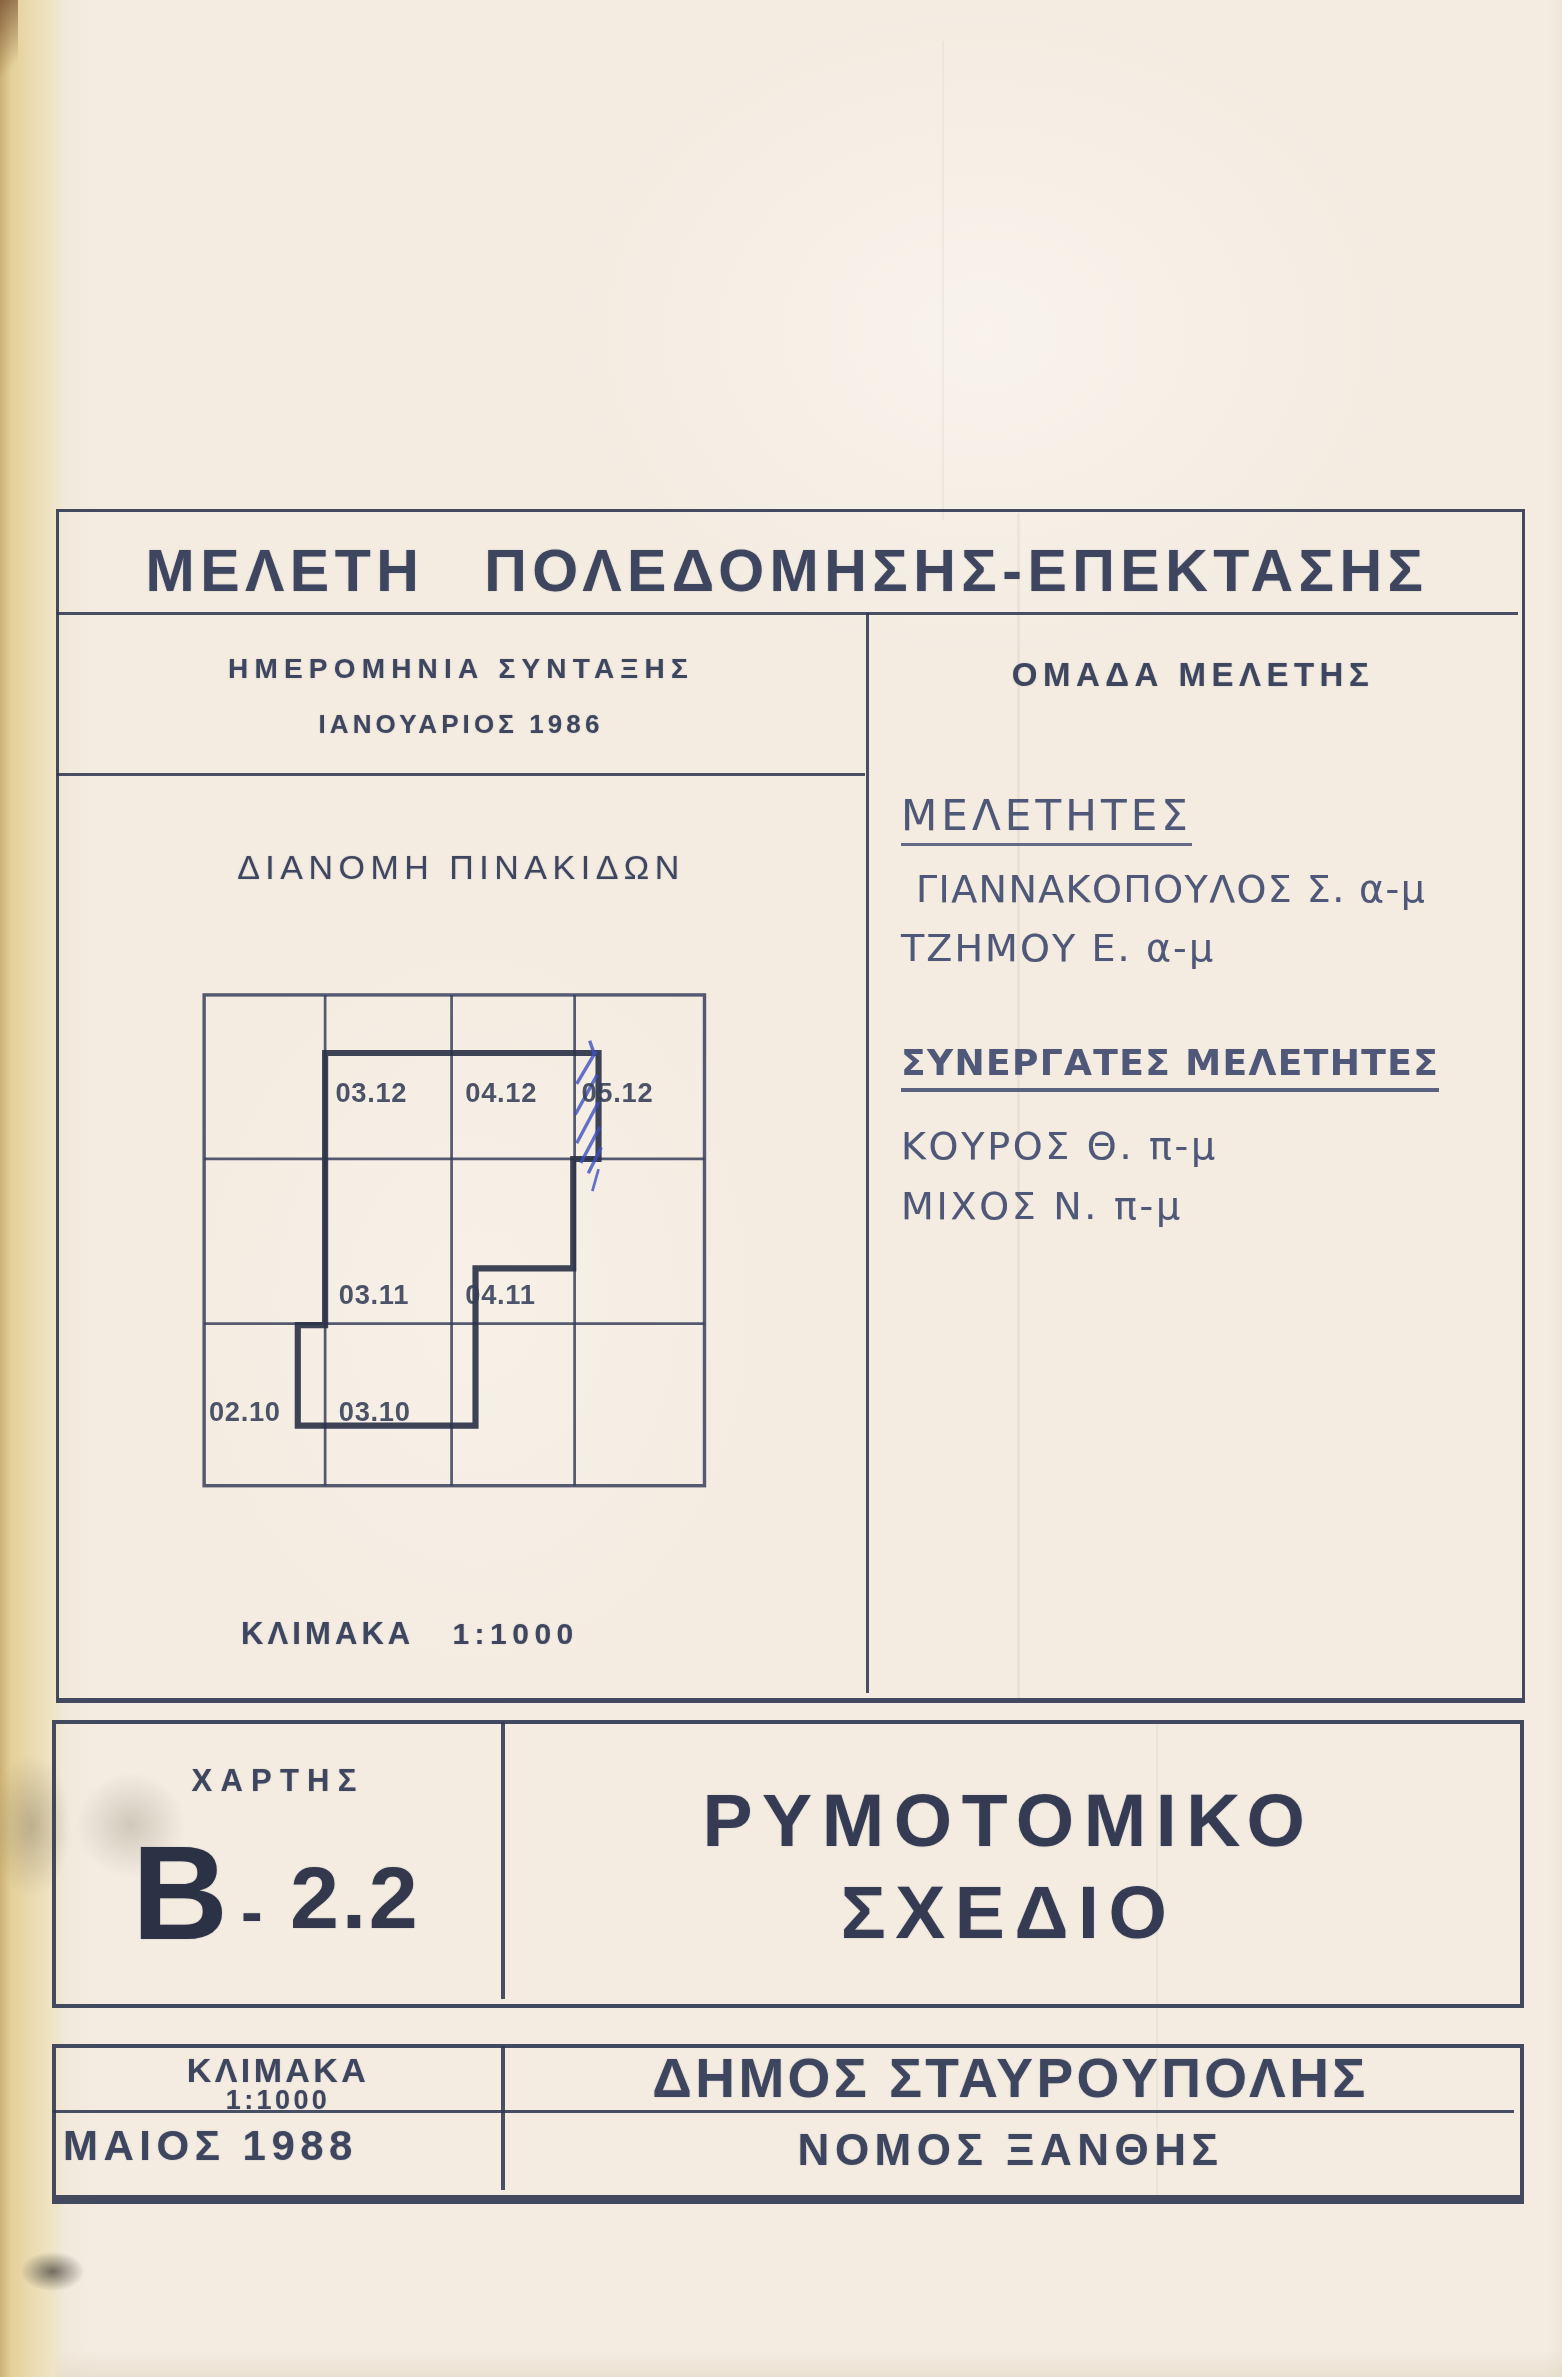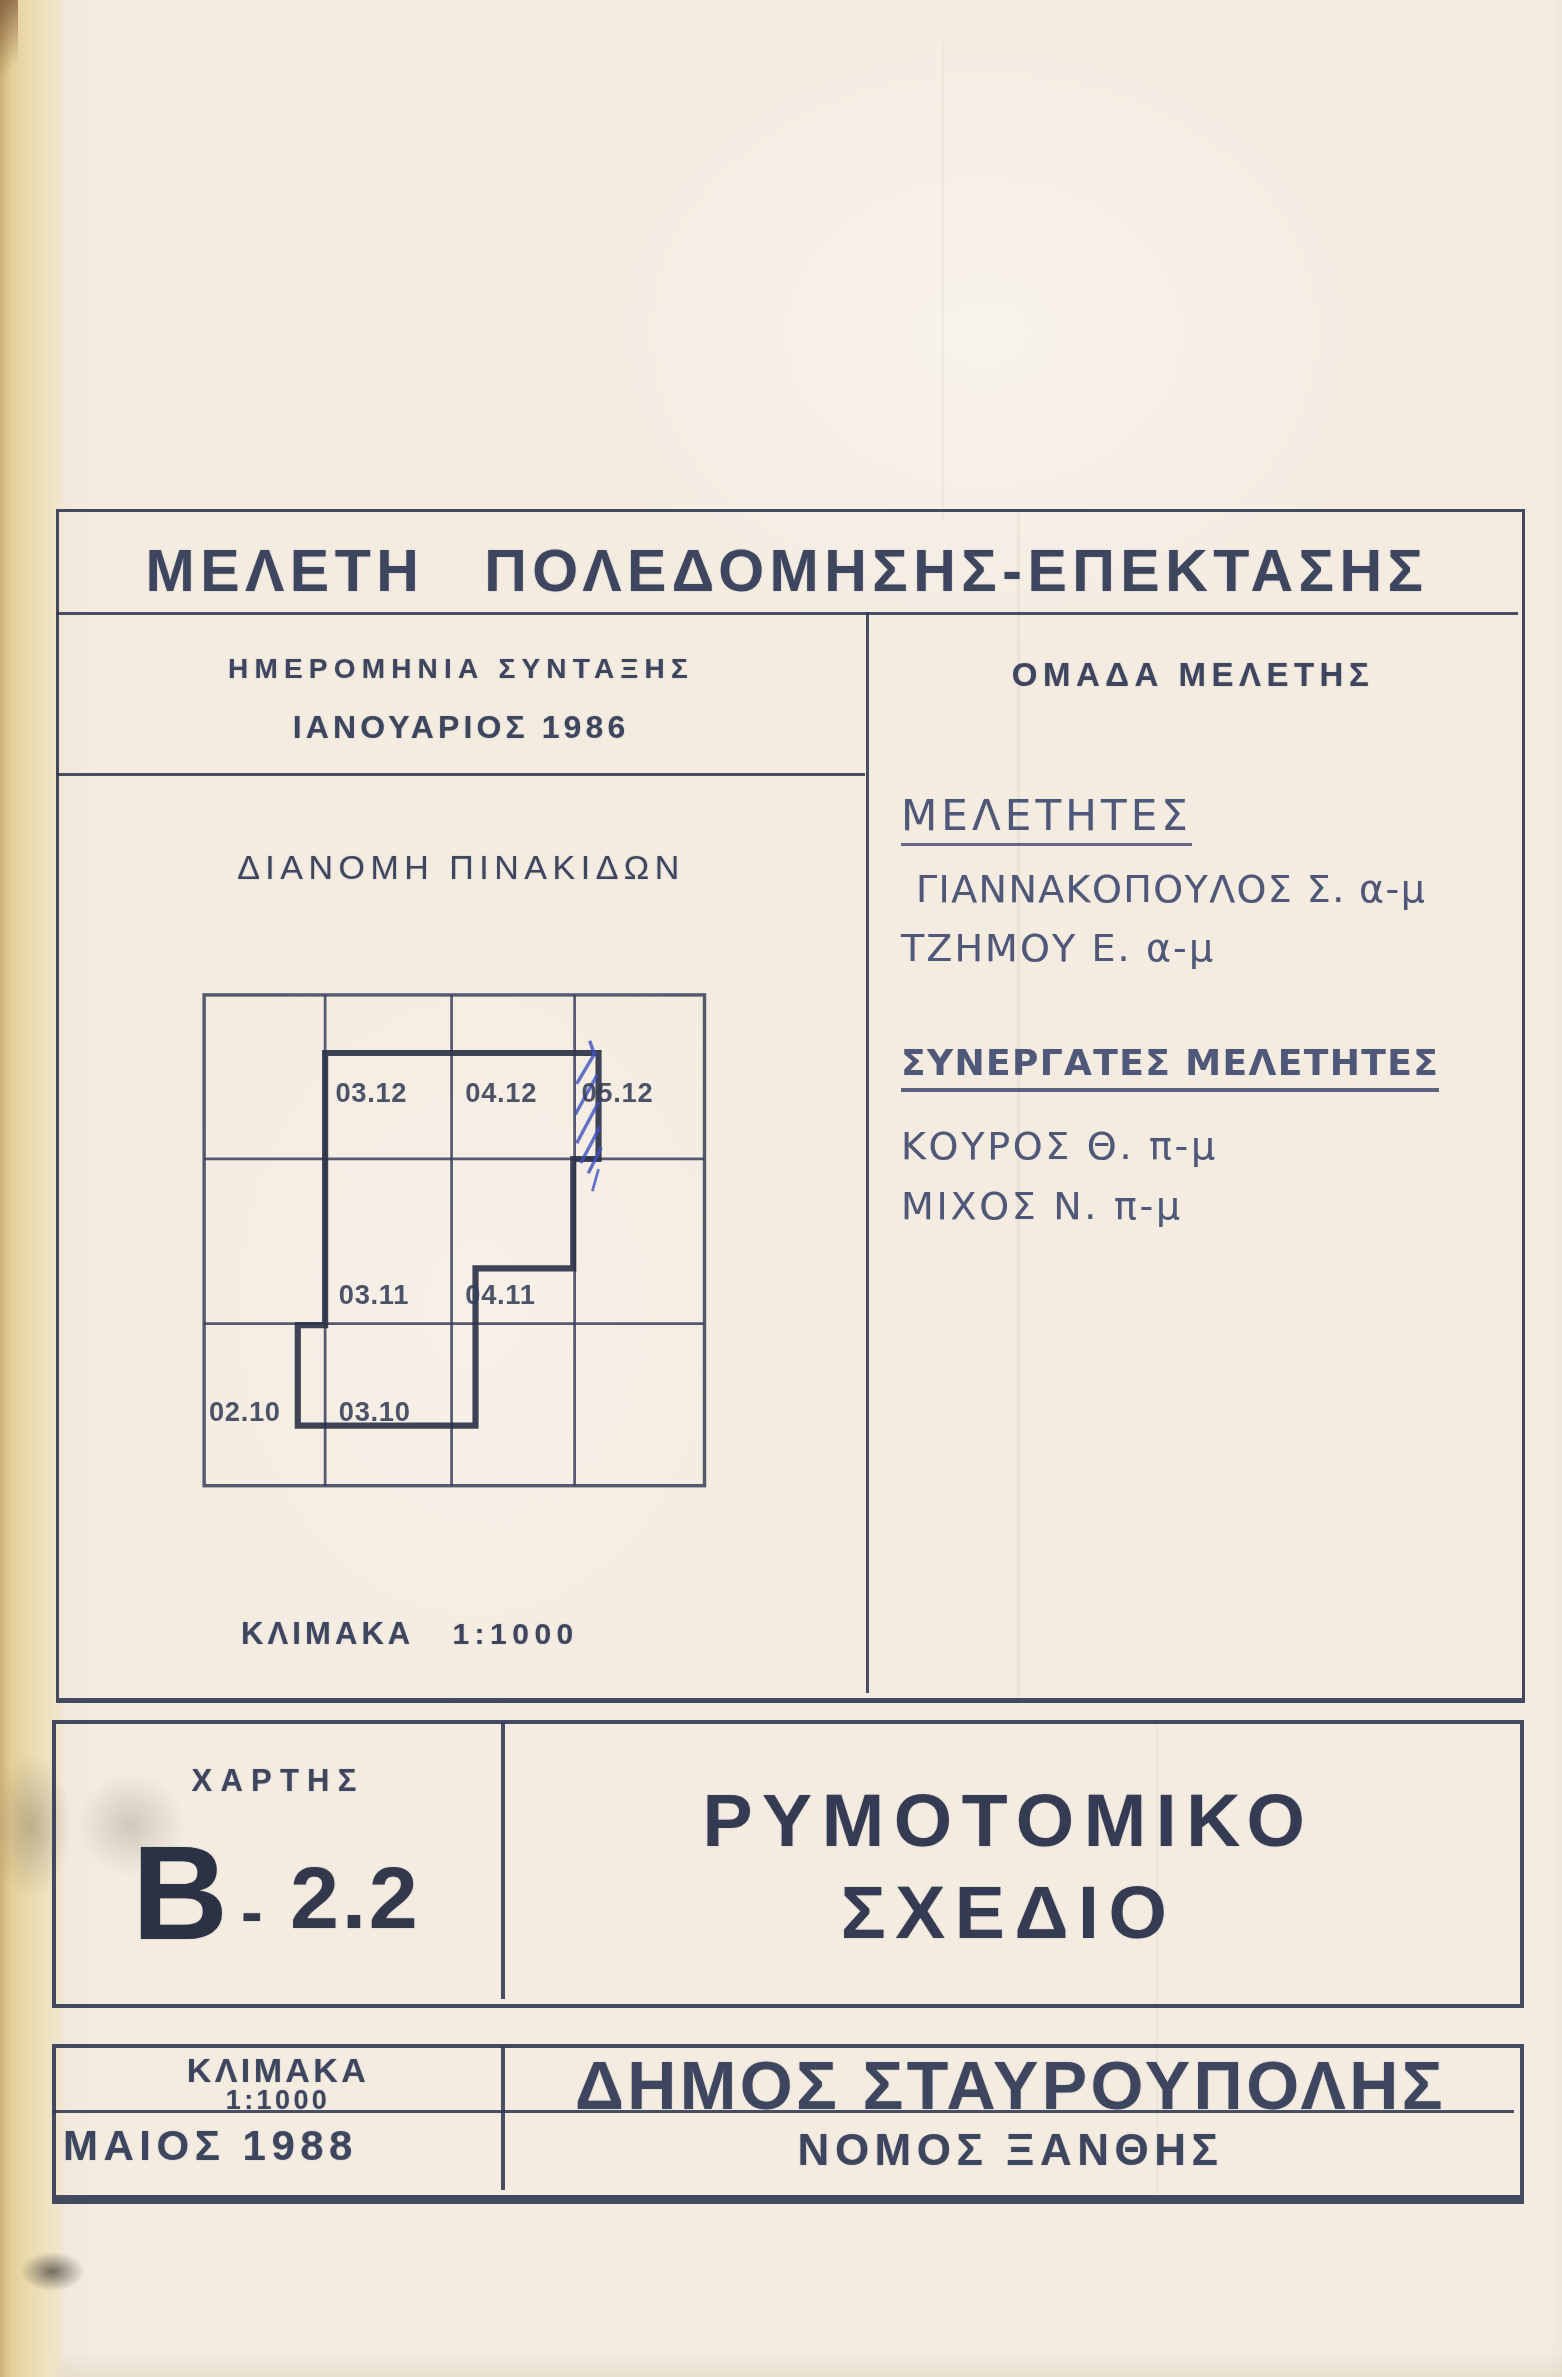--- a/index.html
+++ b/index.html
@@ -56,21 +56,21 @@
 
   <div class="abs box" style="left:56px;top:509px;width:1463px;height:1186px;border-width:3.4px 3.4px 5.5px 3.4px;"></div>
 
   <div class="abs stamp center" style="left:59px;top:542px;width:1456px;font-size:59px;font-weight:bold;letter-spacing:5.5px;word-spacing:38px;">ΜΕΛΕΤΗ ΠΟΛΕΔΟΜΗΣΗΣ-ΕΠΕΚΤΑΣΗΣ</div>
 
   <div class="abs line" style="left:57px;top:612px;width:1461px;height:2.7px;"></div>
 
   <div class="abs line" style="left:866px;top:613px;width:2.7px;height:1080px;"></div>
 
   <div class="abs stamp center" style="left:57px;top:655px;width:808px;font-size:28px;font-weight:bold;letter-spacing:6.2px;">ΗΜΕΡΟΜΗΝΙΑ ΣΥΝΤΑΞΗΣ</div>
-  <div class="abs stamp center" style="left:57px;top:711px;width:808px;font-size:32px;font-weight:bold;letter-spacing:4.1px;">ΙΑΝΟΥΑΡΙΟΣ 1986</div>
+  <div class="abs stamp center" style="left:57px;top:711px;width:808px;font-size:26px;font-weight:bold;letter-spacing:4.1px;">ΙΑΝΟΥΑΡΙΟΣ 1986</div>
   <div class="abs line" style="left:57px;top:773px;width:808px;height:2.7px;"></div>
   <div class="abs stamp center" style="left:57px;top:850px;width:808px;font-size:34px;font-weight:normal;letter-spacing:5.5px;">ΔΙΑΝΟΜΗ ΠΙΝΑΚΙΔΩΝ</div>
 
   <svg class="abs" style="left:185px;top:971px;" width="540" height="540" viewBox="0 0 790 790">
     <g stroke="rgba(56,64,92,0.85)" stroke-width="4" fill="none">
       <rect x="28" y="35" width="732" height="718" stroke-width="5"></rect>
       <line x1="205" y1="35" x2="205" y2="753"></line>
       <line x1="390" y1="35" x2="390" y2="753"></line>
       <line x1="570" y1="35" x2="570" y2="753"></line>
       <line x1="28" y1="275" x2="760" y2="275"></line>
@@ -123,19 +123,19 @@
 
   <div class="abs stamp center" style="left:501px;top:1783px;width:1015px;font-size:75px;font-weight:bold;letter-spacing:9.6px;color:rgba(45,53,78,0.95);">ΡΥΜΟΤΟΜΙΚΟ</div>
   <div class="abs stamp center" style="left:501px;top:1875px;width:1015px;font-size:75px;font-weight:bold;letter-spacing:9.6px;color:rgba(45,53,78,0.95);">ΣΧΕΔΙΟ</div>
 
   <div class="abs box" style="left:52px;top:2044px;width:1464px;height:147px;border-width:4.8px 4.8px 9.6px 4.8px;"></div>
   <div class="abs line" style="left:501px;top:2046px;width:4.1px;height:144px;"></div>
   <div class="abs line" style="left:53px;top:2110px;width:1461px;height:3.4px;"></div>
 
   <div class="abs stamp center" style="left:55px;top:2053px;width:446px;font-size:34px;font-weight:bold;letter-spacing:3.4px;">ΚΛΙΜΑΚΑ</div>
   <div class="abs stamp center" style="left:55px;top:2087px;width:446px;font-size:27px;font-weight:bold;letter-spacing:3.4px;">1:1000</div>
-  <div class="abs stamp center" style="left:506px;top:2051px;width:1009px;font-size:68px;font-weight:bold;letter-spacing:3.4px;">ΔΗΜΟΣ ΣΤΑΥΡΟΥΠΟΛΗΣ</div>
+  <div class="abs stamp center" style="left:506px;top:2051px;width:1009px;font-size:55px;font-weight:bold;letter-spacing:3.4px;">ΔΗΜΟΣ ΣΤΑΥΡΟΥΠΟΛΗΣ</div>
 
   <div class="abs stamp" style="left:63px;top:2125px;font-size:42px;font-weight:bold;letter-spacing:5.5px;">ΜΑΙΟΣ 1988</div>
   <div class="abs stamp center" style="left:506px;top:2128px;width:1009px;font-size:44px;font-weight:bold;letter-spacing:5.5px;">ΝΟΜΟΣ ΞΑΝΘΗΣ</div>
 
 </div>
 
 
 </body></html>

